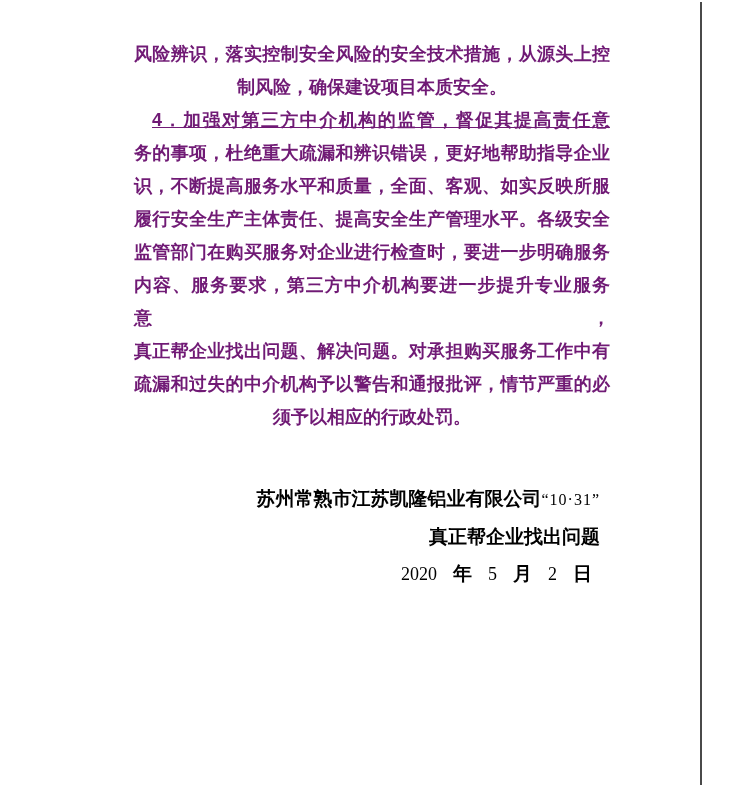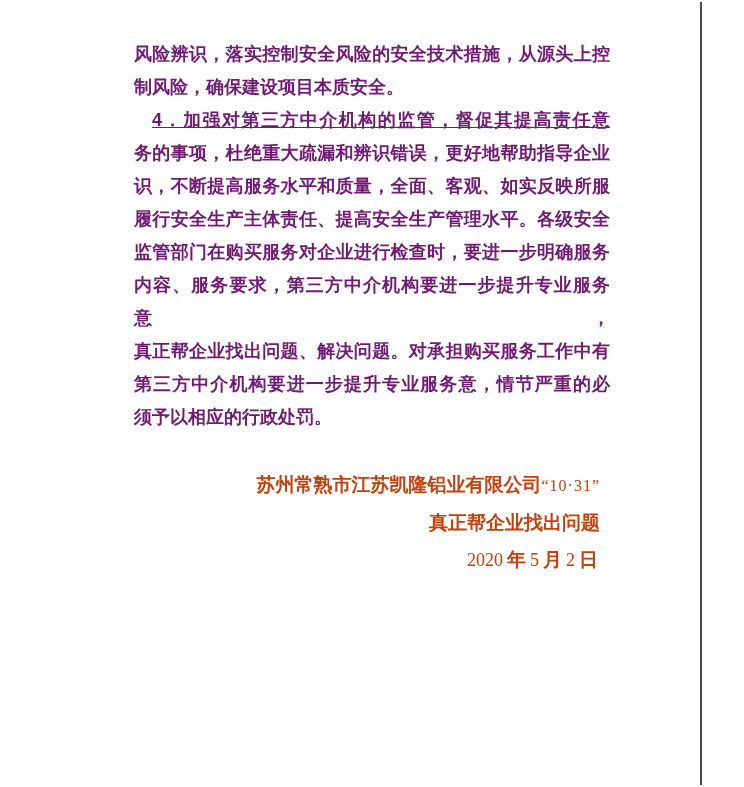--- a/index.html
+++ b/index.html
@@ -30,80 +30,80 @@
     width: 476px;
     font-size: 18px;
     line-height: 33px;
     font-weight: 600;
     color: #701a75;
     letter-spacing: 0;
     margin-left: 10px;
   }
   .line {
     white-space: nowrap;
-    text-align: left;
+    text-align: center;
   }
   .line.justify {
     white-space: normal;
     text-align: justify;
     text-align-last: justify;
     -moz-text-align-last: justify;
   }
   .line.indent {
     text-indent: 18px;
     text-decoration: underline;
   }
   .signature {
     position: absolute;
     left: 124px;
-    top: 466px;
+    top: 480px;
     width: 476px;
     text-align: right;
-    color: #c2410c;
+    color: #000000;
     font-weight: 600;
     font-size: 19px;
     line-height: 37px;
   }
   .sig-line {
     white-space: nowrap;
   }
   .serif-num {
     font-family: "Liberation Serif", serif;
     font-weight: 500;
     font-size: 18px;
   }
   .sig-quote {
     font-family: "Liberation Serif", serif;
     font-weight: 500;
     font-size: 16px;
     letter-spacing: 1px;
   }
   .date-part {
-    margin: 0 2px;
+    margin: 0 8px;
     text-align: center;
   }
 </style>
 </head>
 <body>
 
 <div class="page">
 
   <div class="vrule"></div>
 
   <div class="body-text">
     <div class="line justify">风险辨识，落实控制安全风险的安全技术措施，从源头上控</div>
     <div class="line">制风险，确保建设项目本质安全。</div>
     <div class="line justify indent">4．加强对第三方中介机构的监管，督促其提高责任意</div>
     <div class="line justify">务的事项，杜绝重大疏漏和辨识错误，更好地帮助指导企业</div>
     <div class="line justify">识，不断提高服务水平和质量，全面、客观、如实反映所服</div>
     <div class="line justify">履行安全生产主体责任、提高安全生产管理水平。各级安全</div>
     <div class="line justify">监管部门在购买服务对企业进行检查时，要进一步明确服务</div>
     <div class="line justify">内容、服务要求，第三方中介机构要进一步提升专业服务意，</div>
     <div class="line justify">真正帮企业找出问题、解决问题。对承担购买服务工作中有</div>
-    <div class="line justify">第三方中介机构要进一步提升专业服务意，情节严重的必</div>
+    <div class="line justify">疏漏和过失的中介机构予以警告和通报批评，情节严重的必</div>
     <div class="line">须予以相应的行政处罚。</div>
   </div>
 
   <div class="signature">
     <div class="sig-line">
       <span>苏州常熟市江苏凯隆铝业有限公司</span><span class="sig-quote">“10·31”</span>
     </div>
     <div class="sig-line">真正帮企业找出问题</div>
     <div class="sig-line">
       <span class="serif-num date-part">2020</span><span class="date-part">年</span><span class="serif-num date-part">5</span><span class="date-part">月</span><span class="serif-num date-part">2</span><span class="date-part">日</span>

